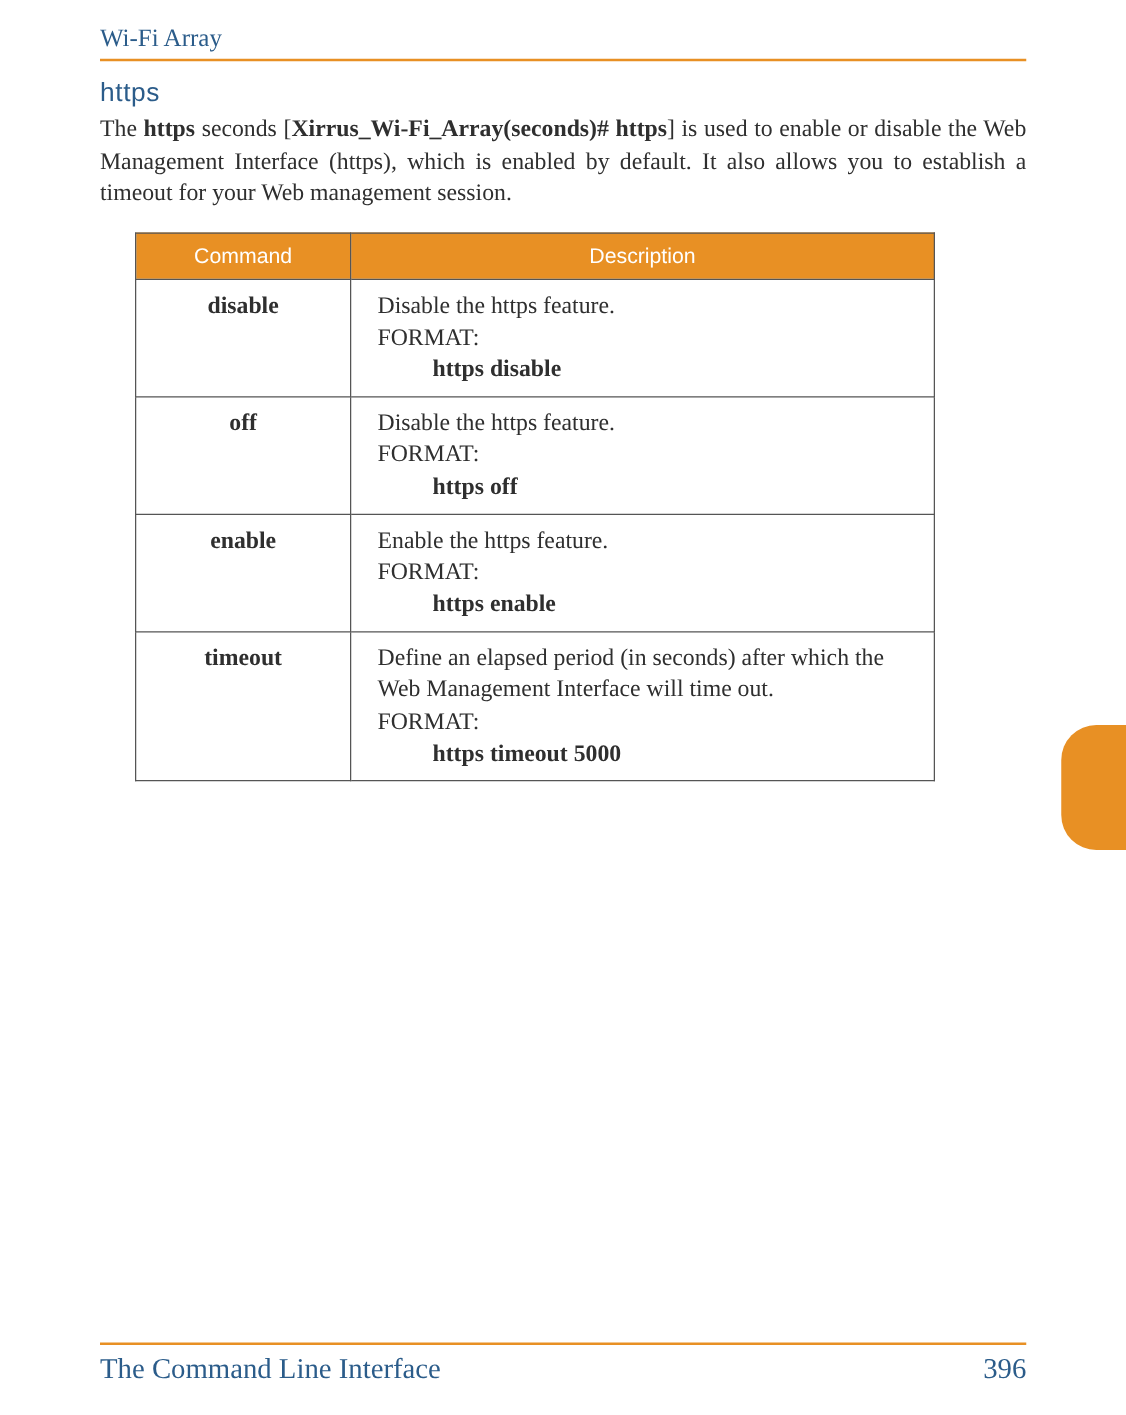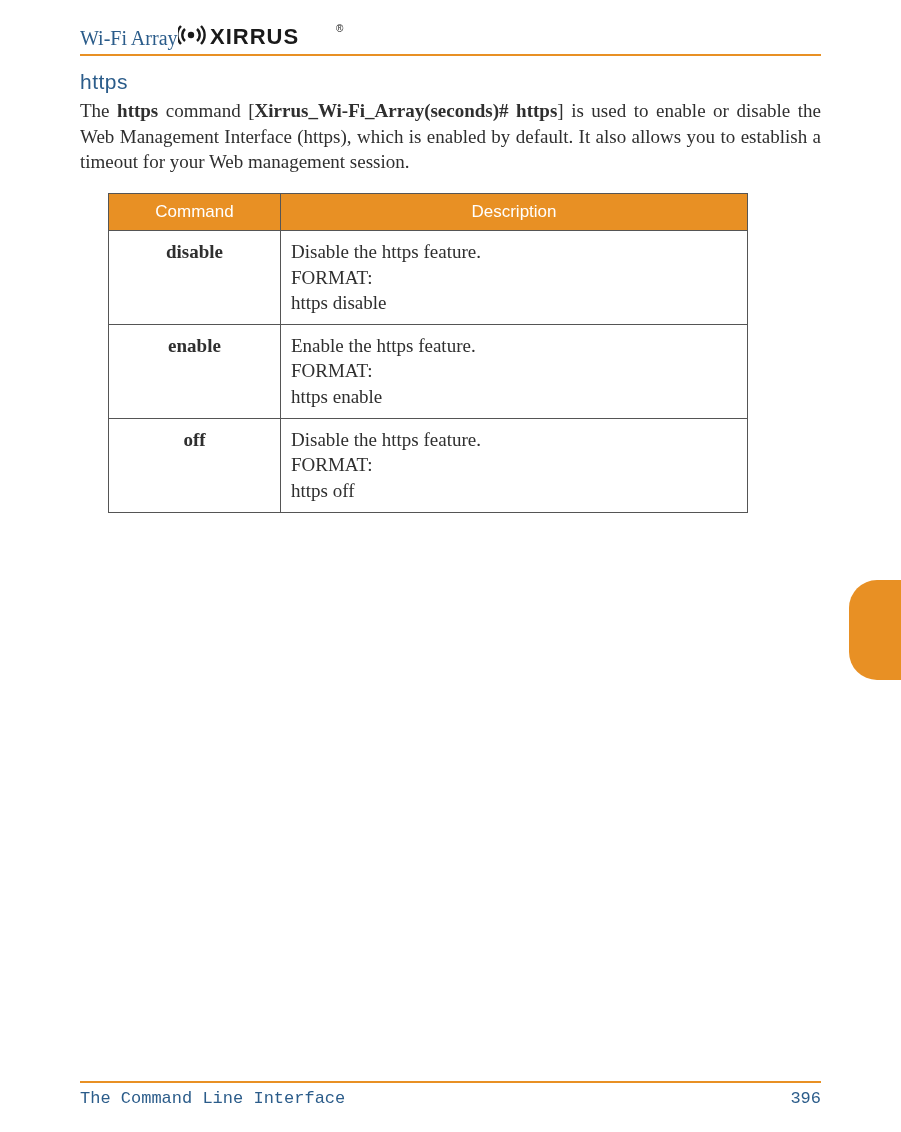--- a/index.html
+++ b/index.html
@@ -74,30 +74,30 @@
     font-weight: normal;
     font-family: "Trebuchet MS", "Lucida Sans", Arial, sans-serif;
     font-size: 17px;
     padding: 8px 8px;
     border: 1px solid #555;
     border-bottom: 1px solid #555;
   }
   table.cmd th.col-cmd { width: 155px; }
   table.cmd td {
     border: 1px solid #555;
-    padding: 8px 10px;
+    padding: 8px 21px;
     font-size: 19px;
     vertical-align: top;
     line-height: 1.35;
   }
   table.cmd td.cell-cmd {
     text-align: center;
     font-weight: bold;
   }
-  .bold { font-weight: normal; }
+  .bold { font-weight: bold; margin-left: 44px; }
 
   
   .side-tab {
     position: absolute;
     right: 0;
     top: 580px;
     width: 52px;
     height: 100px;
     background: #e89024;
     border-top-left-radius: 28px;
@@ -113,84 +113,79 @@
   }
   .footer-rule {
     border: none;
     border-top: 2px solid #e89024;
     margin: 0 0 6px 0;
   }
   .footer-row {
     display: flex;
     justify-content: space-between;
     color: #2b5c8a;
-    font-family: Liberation Mono, monospace;
-    font-size: 17px;
+    font-family: Liberation Serif, serif;
+    font-size: 23px;
     align-items: flex-end;
   }
 </style>
 </head>
 <body>
 
 <div class="page">
 
   <div class="header-row">
     <div class="header-title">Wi-Fi Array</div>
-    <div class="logo">
-      <svg width="170" height="30" viewBox="0 0 170 30">
-        <g fill="#1a1a1a">
-          <circle cx="13" cy="15" r="3.2"></circle>
-          <path d="M3 6 A13 13 0 0 0 3 24" stroke="#1a1a1a" stroke-width="2.4" fill="none"></path>
-          <path d="M7 9 A8 8 0 0 0 7 21" stroke="#1a1a1a" stroke-width="2.4" fill="none"></path>
-          <path d="M23 6 A13 13 0 0 1 23 24" stroke="#1a1a1a" stroke-width="2.4" fill="none"></path>
-          <path d="M19 9 A8 8 0 0 1 19 21" stroke="#1a1a1a" stroke-width="2.4" fill="none"></path>
-        </g>
-        <text x="32" y="24" font-family="Arial Black, Arial, sans-serif" font-weight="900" font-size="22" fill="#1a1a1a" letter-spacing="1">XIRRUS</text>
-        <text x="158" y="12" font-family="Arial, sans-serif" font-size="10" fill="#1a1a1a">®</text>
-      </svg>
-    </div>
   </div>
   <hr class="header-rule">
 
   <div class="section-title">https</div>
 
   <p class="intro">
-    <span>The </span><b>https</b><span> command [</span><b>Xirrus_Wi-Fi_Array(seconds)# https</b><span>] is used to enable or disable the Web Management Interface (https), which is enabled by default. It also allows you to establish a timeout for your Web management session.</span>
+    <span>The </span><b>https</b><span> seconds [</span><b>Xirrus_Wi-Fi_Array(seconds)# https</b><span>] is used to enable or disable the Web Management Interface (https), which is enabled by default. It also allows you to establish a timeout for your Web management session.</span>
   </p>
 
   <table class="cmd">
     <thead>
       <tr>
         <th class="col-cmd">Command</th>
         <th>Description</th>
       </tr>
     </thead>
     <tbody>
       <tr>
         <td class="cell-cmd">disable</td>
         <td>
           <span>Disable the https feature.</span><br>
           <span>FORMAT:</span><br>
           <span class="bold">https disable</span>
         </td>
       </tr>
       <tr>
+        <td class="cell-cmd">off</td>
+        <td>
+          <span>Disable the https feature.</span><br>
+          <span>FORMAT:</span><br>
+          <span class="bold">https off</span>
+        </td>
+      </tr>
+      <tr>
         <td class="cell-cmd">enable</td>
         <td>
           <span>Enable the https feature.</span><br>
           <span>FORMAT:</span><br>
           <span class="bold">https enable</span>
         </td>
       </tr>
       <tr>
-        <td class="cell-cmd">off</td>
+        <td class="cell-cmd">timeout</td>
         <td>
-          <span>Disable the https feature.</span><br>
+          <span>Define an elapsed period (in seconds) after which the Web Management Interface will time out.</span><br>
           <span>FORMAT:</span><br>
-          <span class="bold">https off</span>
+          <span class="bold">https timeout 5000</span>
         </td>
       </tr>
     </tbody>
   </table>
 
   <div class="side-tab"></div>
 
   <div class="footer">
     <hr class="footer-rule">
     <div class="footer-row">

